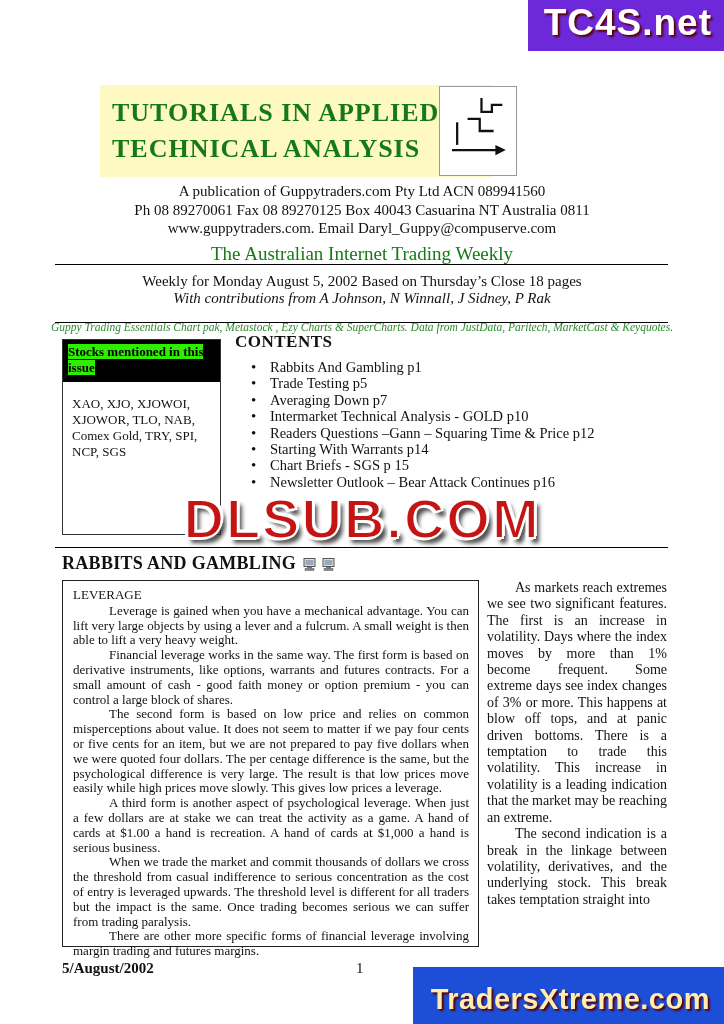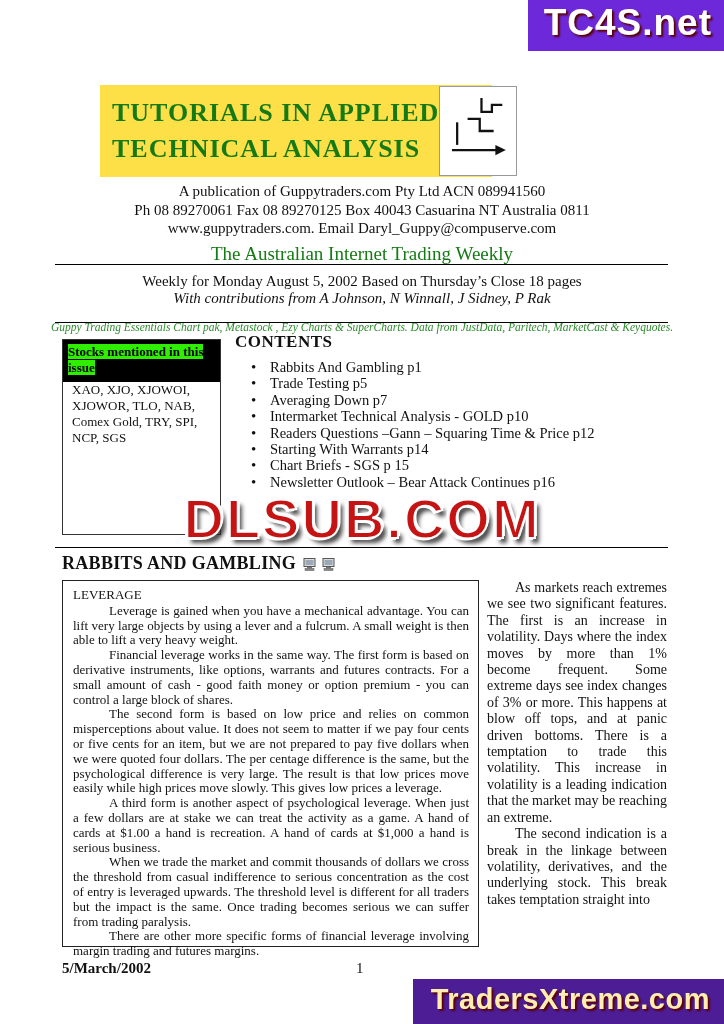--- a/index.html
+++ b/index.html
@@ -21,29 +21,29 @@
     position:absolute; top:486px; left:50%; transform:translateX(-50%);
     z-index:20; white-space:nowrap;
     font-family:"Liberation Sans", sans-serif; font-weight:bold;
     font-size:56px; letter-spacing:2px; color:#c41414;
     -webkit-text-stroke:2px #ffffff;
     text-shadow:-2px -2px 0 #fff, 2px -2px 0 #fff, -2px 2px 0 #fff,
                 4px 5px 4px rgba(40,40,40,0.85);
   }
   .wm-bottom {
     position:absolute; right:0; bottom:0; z-index:20;
-    background:#4c1d95; color:#ffedb0;
+    background:#1d4ed8; color:#ffedb0;
     font-family:"Liberation Sans", sans-serif; font-weight:bold;
-    font-size:29px; padding:4px 14px 8px 18px; letter-spacing:0.5px;
+    font-size:29px; padding:16px 14px 8px 18px; letter-spacing:0.5px;
     text-shadow:2px 2px 2px #5a0000;
   }
   
   .masthead {
     position:absolute; left:100px; top:85px; width:392px; height:92px;
-    background:#fde047; display:flex; align-items:center;
+    background:#fef9c3; display:flex; align-items:center;
   }
   .title-block { flex:1; padding-left:12px; }
   .title-line {
     font-weight:bold; font-size:26px; color:#157a15; letter-spacing:1px;
     line-height:36px; white-space:nowrap;
   }
   .logo-box {
     width:78px; height:90px; border:1px solid #999; background:#fff;
     flex:0 0 auto; display:flex; align-items:center; justify-content:center;
   }
@@ -56,21 +56,21 @@
   .issue .i1 { font-size:15px; line-height:18px; }
   .issue .i2 { font-size:15px; font-style:italic; line-height:17px; }
   .issue .i3 { font-size:11.5px; font-style:italic; color:#2e8b2e; margin-top:14px; }
   
   .stocks-box {
     position:absolute; left:62px; top:339px; width:159px; height:196px;
     border:1px solid #333; font-size:13px; background:#fff;
   }
   .stocks-head { background:#000; padding:4px 5px 6px 5px; line-height:16px; }
   .hl { background:#2fee00; color:#000; font-weight:bold; }
-  .stocks-list { padding:0 7px 0 9px; line-height:16px; }
+  .stocks-list { padding:14px 7px 0 9px; line-height:16px; }
   .stocks-note { padding:16px 6px 0 9px; line-height:16px; color:#ff7700; }
   .contents { position:absolute; left:235px; top:332px; width:436px; }
   .contents-title { font-weight:bold; font-size:17px; letter-spacing:0.5px; }
   .toc { margin-top:7px; margin-left:14px; }
   .toc-item { position:relative; padding-left:21px; font-size:14.5px; line-height:16.4px; }
   .toc-item::before { content:"\2022"; position:absolute; left:2px; font-size:15px; }
   
   .article-head {
     position:absolute; left:62px; top:553px; font-weight:bold; font-size:18px;
     letter-spacing:0.3px;
@@ -183,17 +183,17 @@
     <p class="gp">When we trade the market and commit thousands of dollars we cross the threshold from casual indifference to serious concentration as the cost of entry is leveraged upwards. The threshold level is different for all traders but the impact is the same. Once trading becomes serious we can suffer from trading paralysis.</p>
     <p class="gp">There are other more specific forms of financial leverage involving margin trading and futures margins.</p>
   </div>
 
   <div class="right-col">
     <p>As markets reach extremes we see two significant features. The first is an increase in volatility. Days where the index moves by more than 1% become frequent. Some extreme days see index changes of 3% or more. This happens at blow off tops, and at panic driven bottoms. There is a temptation to trade this volatility. This increase in volatility is a leading indication that the market may be reaching an extreme.</p>
     <p>The second indication is a break in the linkage between volatility, derivatives, and the underlying stock. This break takes temptation straight into</p>
   </div>
 
   <div class="footer">
-    <span class="date">5/March/2002</span>
+    <span class="date">5/August/2002</span>
     <span class="pageno">1</span>
   </div>
 
 </div>
 
 </body></html>

